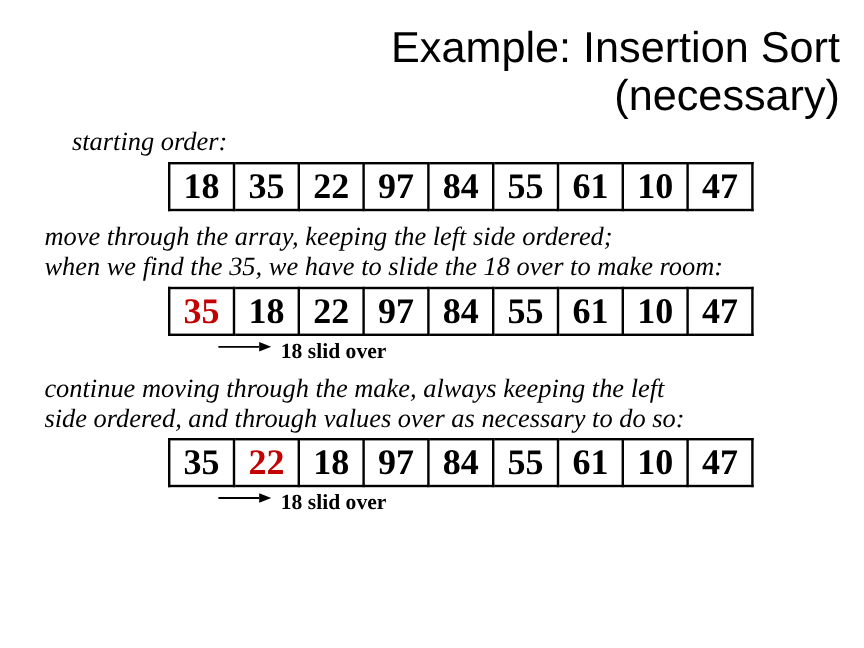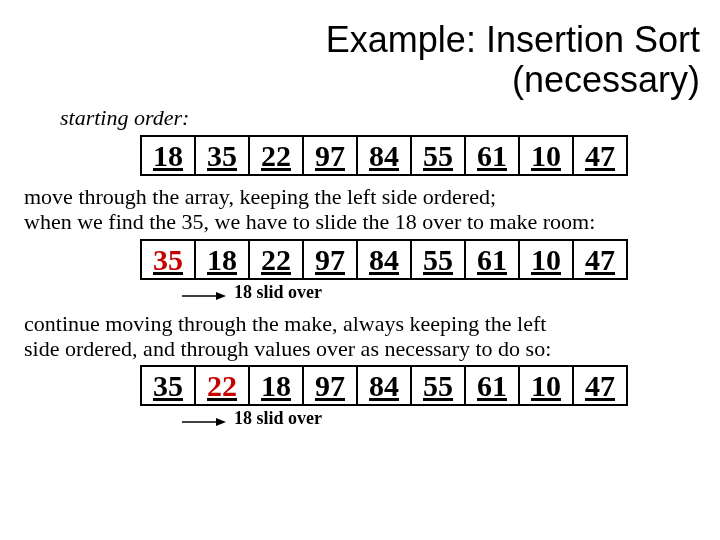--- a/index.html
+++ b/index.html
@@ -23,50 +23,50 @@
     margin: 10px 0 4px 0;
     line-height: 1.1;
   }
   .caption {
     font-size: 22px;
     font-style: italic;
     margin: 6px 0 2px 40px;
   }
   .desc {
     font-size: 22px;
-    margin: 8px 0 2px 4px;
+    font-style: italic;
+    margin: 8px 0 2px 17px;
     line-height: 1.15;
   }
   .arr-wrap {
     margin-left: 120px;
     margin-top: 4px;
   }
   table.arr {
     border-collapse: collapse;
-    text-decoration: underline;
   }
   table.arr td {
     border: 2.5px solid #000;
     font-size: 30px;
     font-weight: bold;
     text-align: center;
     padding: 2px 8px;
     min-width: 36px;
     line-height: 1.1;
   }
   td.red {
     color: #c40000;
   }
   .slidnote {
     margin-left: 160px;
     margin-top: 2px;
     font-size: 18px;
     font-weight: bold;
     display: flex;
-    align-items: flex-end;
+    align-items: flex-start;
     gap: 8px;
   }
   .arrow {
     display: inline-block;
     width: 46px;
     height: 14px;
     position: relative;
     flex-shrink: 0;
   }
   .arrow svg { display: block; }

